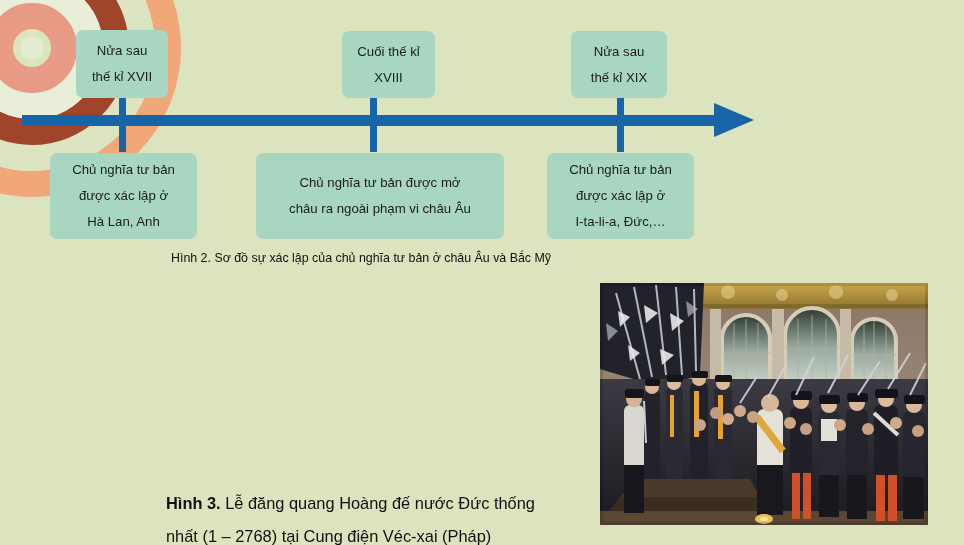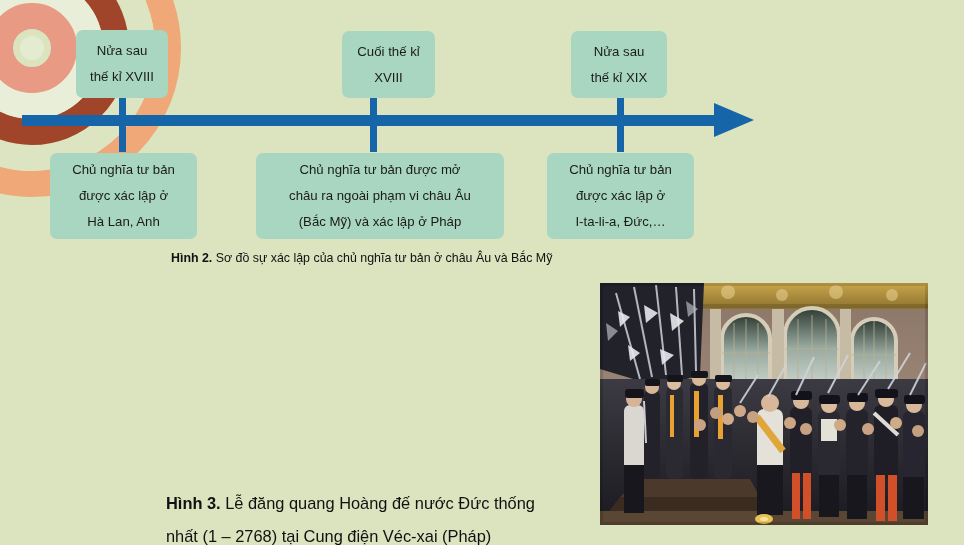--- a/index.html
+++ b/index.html
@@ -80,21 +80,21 @@
     padding: 5px 5px;
   }
   .node-box .ln { display: block; white-space: nowrap; }
 
   .fig-caption {
     position: absolute;
     font-size: 12.4px;
     color: #111;
     white-space: nowrap;
   }
-  .fig-caption b { font-weight: bold; }
+  .fig-caption b { font-weight: normal; }
 
   
   #painting {
     position: absolute;
     left: 600px;
     top: 283px;
     width: 328px;
     height: 242px;
     overflow: hidden;
     background: #2a2b30;
@@ -133,36 +133,35 @@
 
     <div class="axis-line"></div>
     <div class="axis-arrow"></div>
 
     <div class="tick" style="left:119px;"></div>
     <div class="tick" style="left:370px;"></div>
     <div class="tick" style="left:617px;"></div>
 
     <div class="node-box" style="left:76px; top:30px; width:92px; height:68px;">
       <span class="ln">Nửa sau</span>
-      <span class="ln">thế kỉ XVIII</span>
+      <span class="ln">thế kỉ XVII</span>
     </div>
     <div class="node-box" style="left:50px; top:153px; width:147px; height:86px;">
       <span class="ln">Chủ nghĩa tư bản</span>
       <span class="ln">được xác lập ở</span>
       <span class="ln">Hà Lan, Anh</span>
     </div>
 
     <div class="node-box" style="left:342px; top:31px; width:93px; height:67px;">
       <span class="ln">Cuối thế kỉ</span>
       <span class="ln">XVIII</span>
     </div>
     <div class="node-box" style="left:256px; top:153px; width:248px; height:86px;">
       <span class="ln">Chủ nghĩa tư bản được mở</span>
       <span class="ln">châu ra ngoài phạm vi châu Âu</span>
-      <span class="ln">(Bắc Mỹ) và xác lập ở Pháp</span>
     </div>
 
     <div class="node-box" style="left:571px; top:31px; width:96px; height:67px;">
       <span class="ln">Nửa sau</span>
       <span class="ln">thế kỉ XIX</span>
     </div>
     <div class="node-box" style="left:547px; top:153px; width:147px; height:86px;">
       <span class="ln">Chủ nghĩa tư bản</span>
       <span class="ln">được xác lập ở</span>
       <span class="ln">I-ta-li-a, Đức,…</span>

